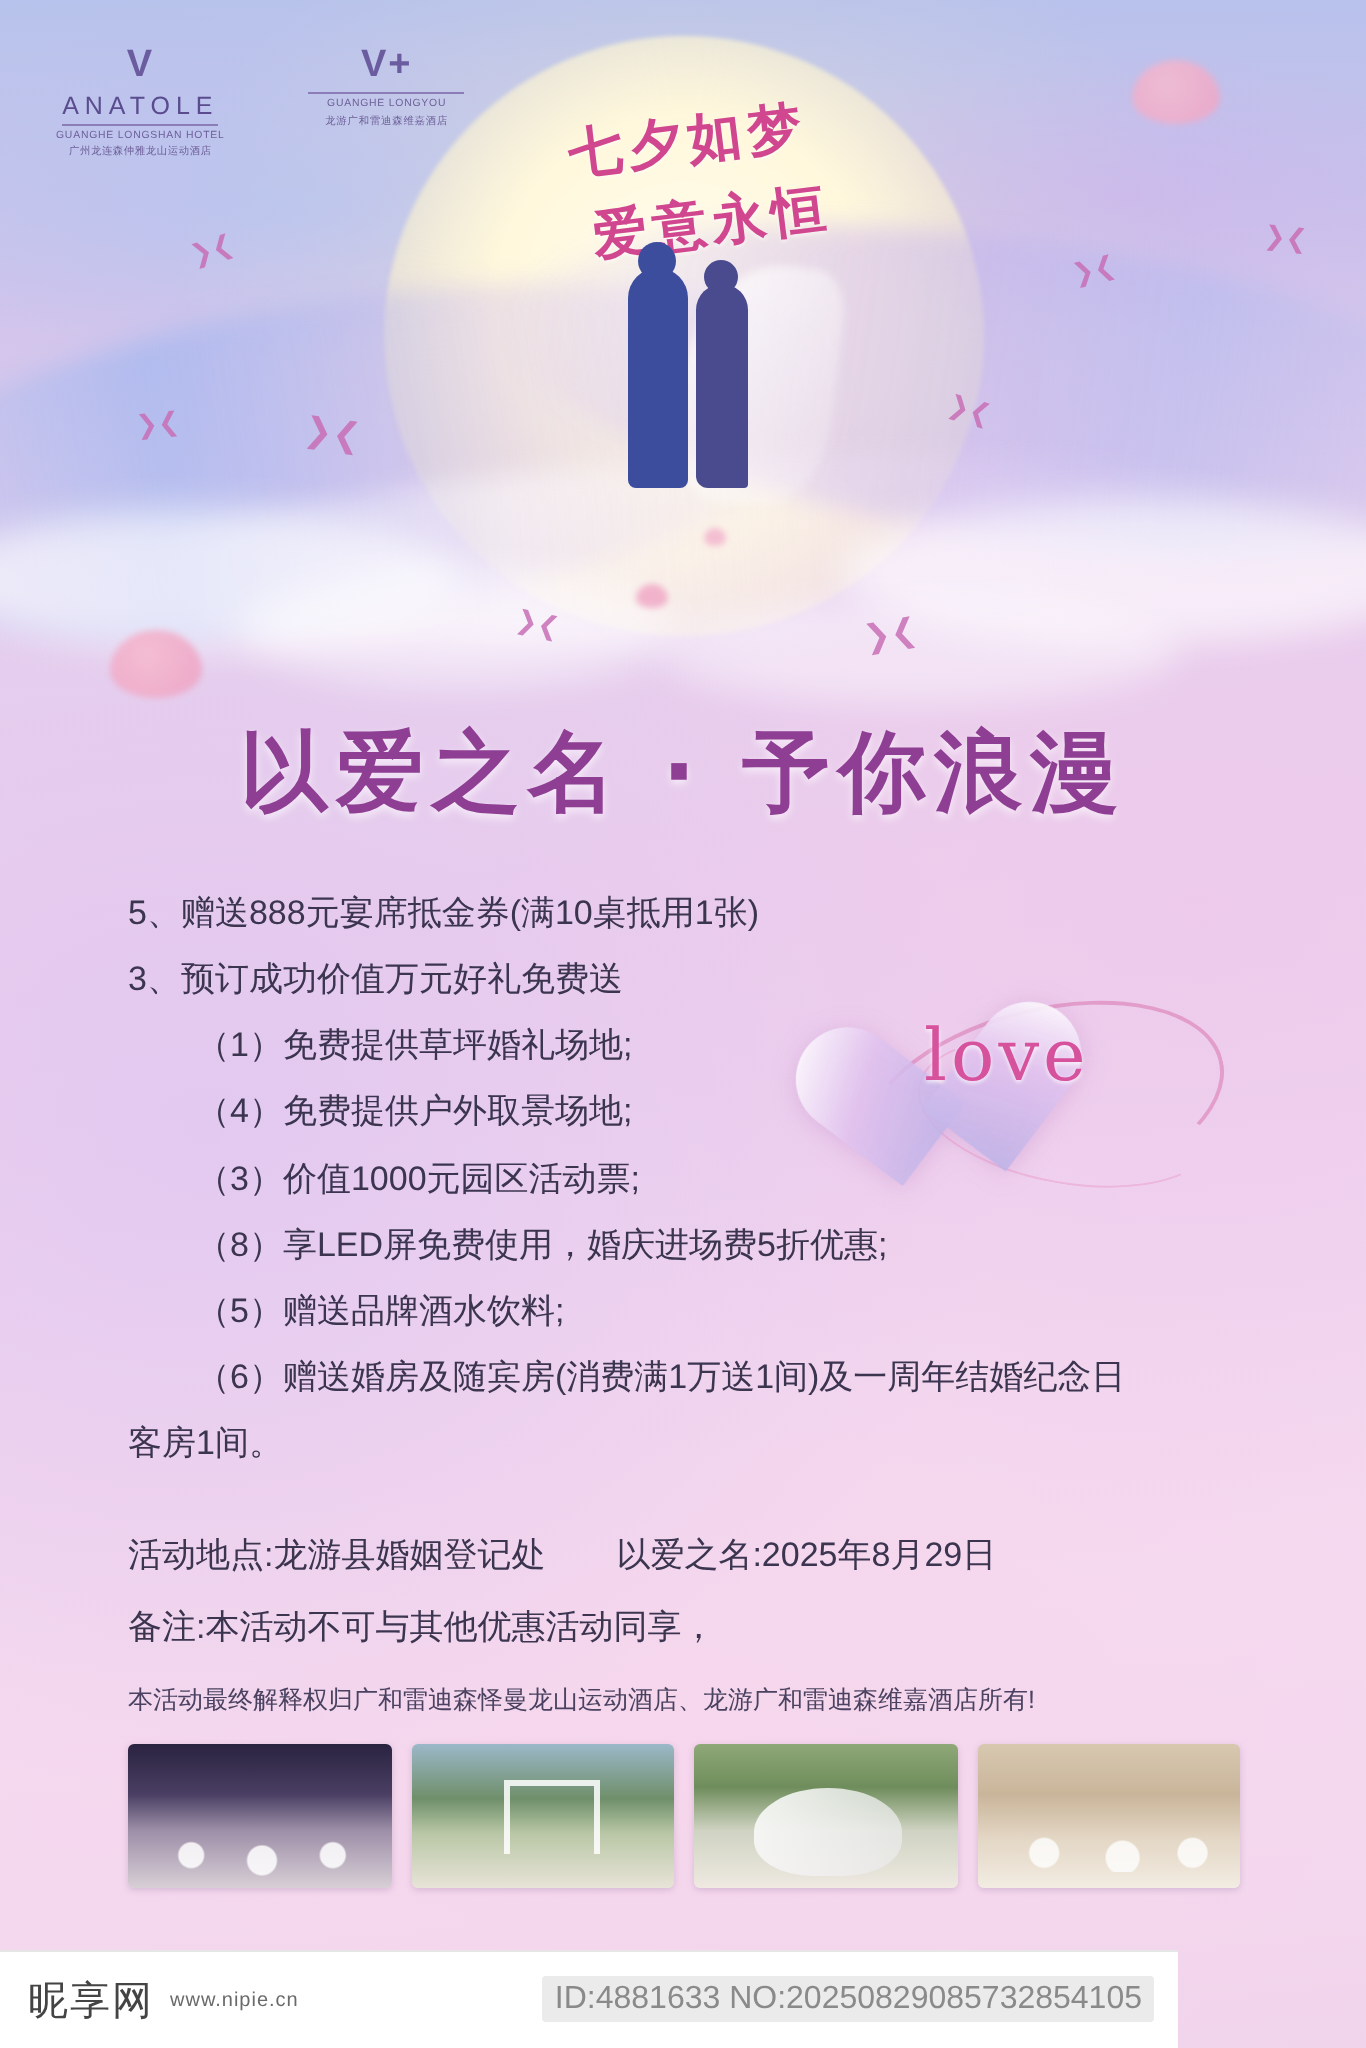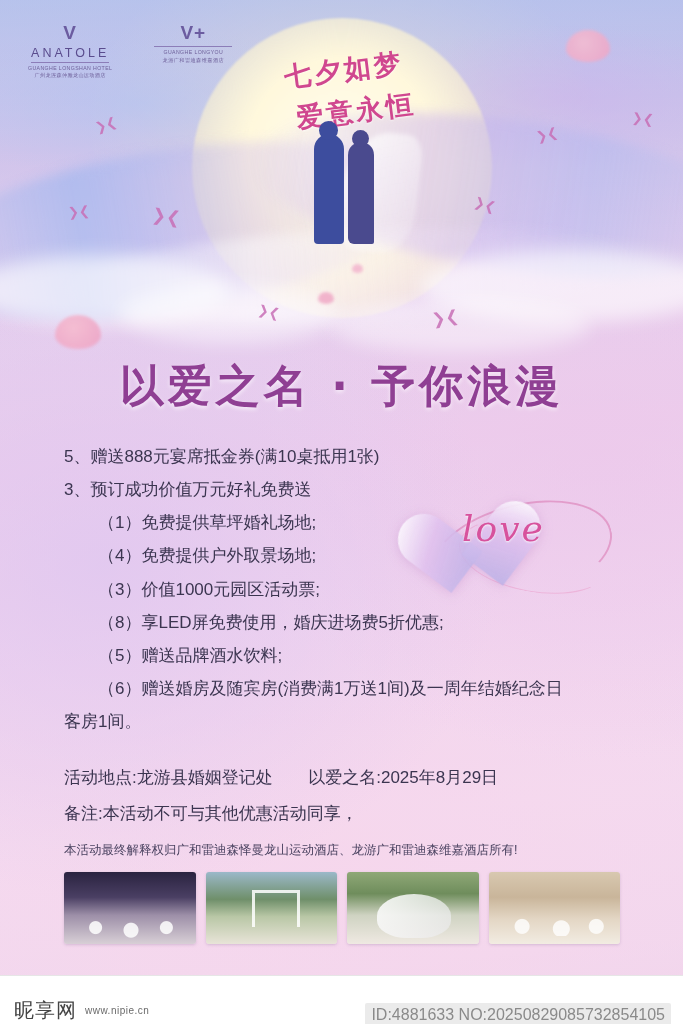--- a/index.html
+++ b/index.html
@@ -111,21 +111,21 @@
     filter:drop-shadow(0 2px 6px rgba(180,120,190,.35));
   }
   .heart:before,.heart:after{
     content:"";position:absolute;width:52px;height:80px;border-radius:26px 26px 0 0;
     background:linear-gradient(160deg,rgba(255,255,255,.95),rgba(226,196,240,.85) 45%,rgba(186,178,232,.8));
   }
   .heart:before{left:24px;transform:rotate(-45deg);transform-origin:0 100%;}
   .heart:after{left:24px;transform:rotate(45deg);transform-origin:100% 100%;}
   .lovetxt{
     position:absolute;left:62px;top:10px;font-family:"DejaVu Serif", serif;
-    font-style:italic;font-size:36px;color:#d7529d;letter-spacing:2px;
+    font-size:36px;color:#d7529d;letter-spacing:2px;
     text-shadow:0 1px 2px rgba(255,255,255,.8);
   }
   .swirl{position:absolute;left:30px;top:6px;width:180px;height:92px;border:2px solid rgba(215,110,170,.5);
          border-radius:50%;transform:rotate(-14deg);border-left-color:transparent;border-bottom-color:transparent;}
   .swirl2{position:absolute;left:58px;top:22px;width:150px;height:70px;border:1.5px solid rgba(235,160,205,.55);
          border-radius:50%;transform:rotate(10deg);border-right-color:transparent;border-top-color:transparent;}
   
   .photos{position:absolute;left:64px;top:872px;width:556px;display:flex;gap:10px;}
   .ph{width:133px;height:72px;border-radius:3px;overflow:hidden;position:relative;box-shadow:0 1px 3px rgba(120,90,140,.25);}
   .ph1{background:linear-gradient(180deg,#2a2340 0%,#4a3f63 35%,#9d8fa8 60%,#d8cfd6 100%);}
@@ -140,23 +140,23 @@
   .ph3:after{content:"";position:absolute;left:30px;top:22px;width:74px;height:44px;border-radius:50% 50% 40% 40%;
              background:linear-gradient(140deg,rgba(255,255,255,.9),rgba(235,235,240,.55));}
   .ph4{background:linear-gradient(180deg,#d8c8b0 0%,#c9b59a 35%,#e3d6c4 65%,#f2ece2 100%);}
   .ph4:after{content:"";position:absolute;left:14px;bottom:8px;width:106px;height:24px;
              background:radial-gradient(circle at 18% 60%, #fff 0 7px, transparent 8px),
                         radial-gradient(circle at 55% 70%, #fff 0 8px, transparent 9px),
                         radial-gradient(circle at 88% 60%, #fff 0 7px, transparent 8px);
              opacity:.8;}
   
   .footer{
-    position:absolute;left:0;bottom:0;width:683px;height:48px;
+    position:absolute;left:0;bottom:0;width:589px;height:48px;
     background:#ffffff;border-top:1px solid #e6e6e6;
-    display:flex;align-items:flex-end;
+    display:flex;align-items:center;
   }
   .wm{display:flex;align-items:center;gap:8px;padding-left:14px;}
   .wm .cn{font-size:20px;color:#444;letter-spacing:1px;}
   .wm .url{font-size:10px;color:#6a6a6a;letter-spacing:.5px;}
   .fid{margin-left:auto;padding-right:12px;font-size:16px;color:#8a8a8a;}
   .fid .pill{background:#ebebeb;padding:3px 6px;border-radius:2px;}
 </style>
 </head>
 <body>
 

